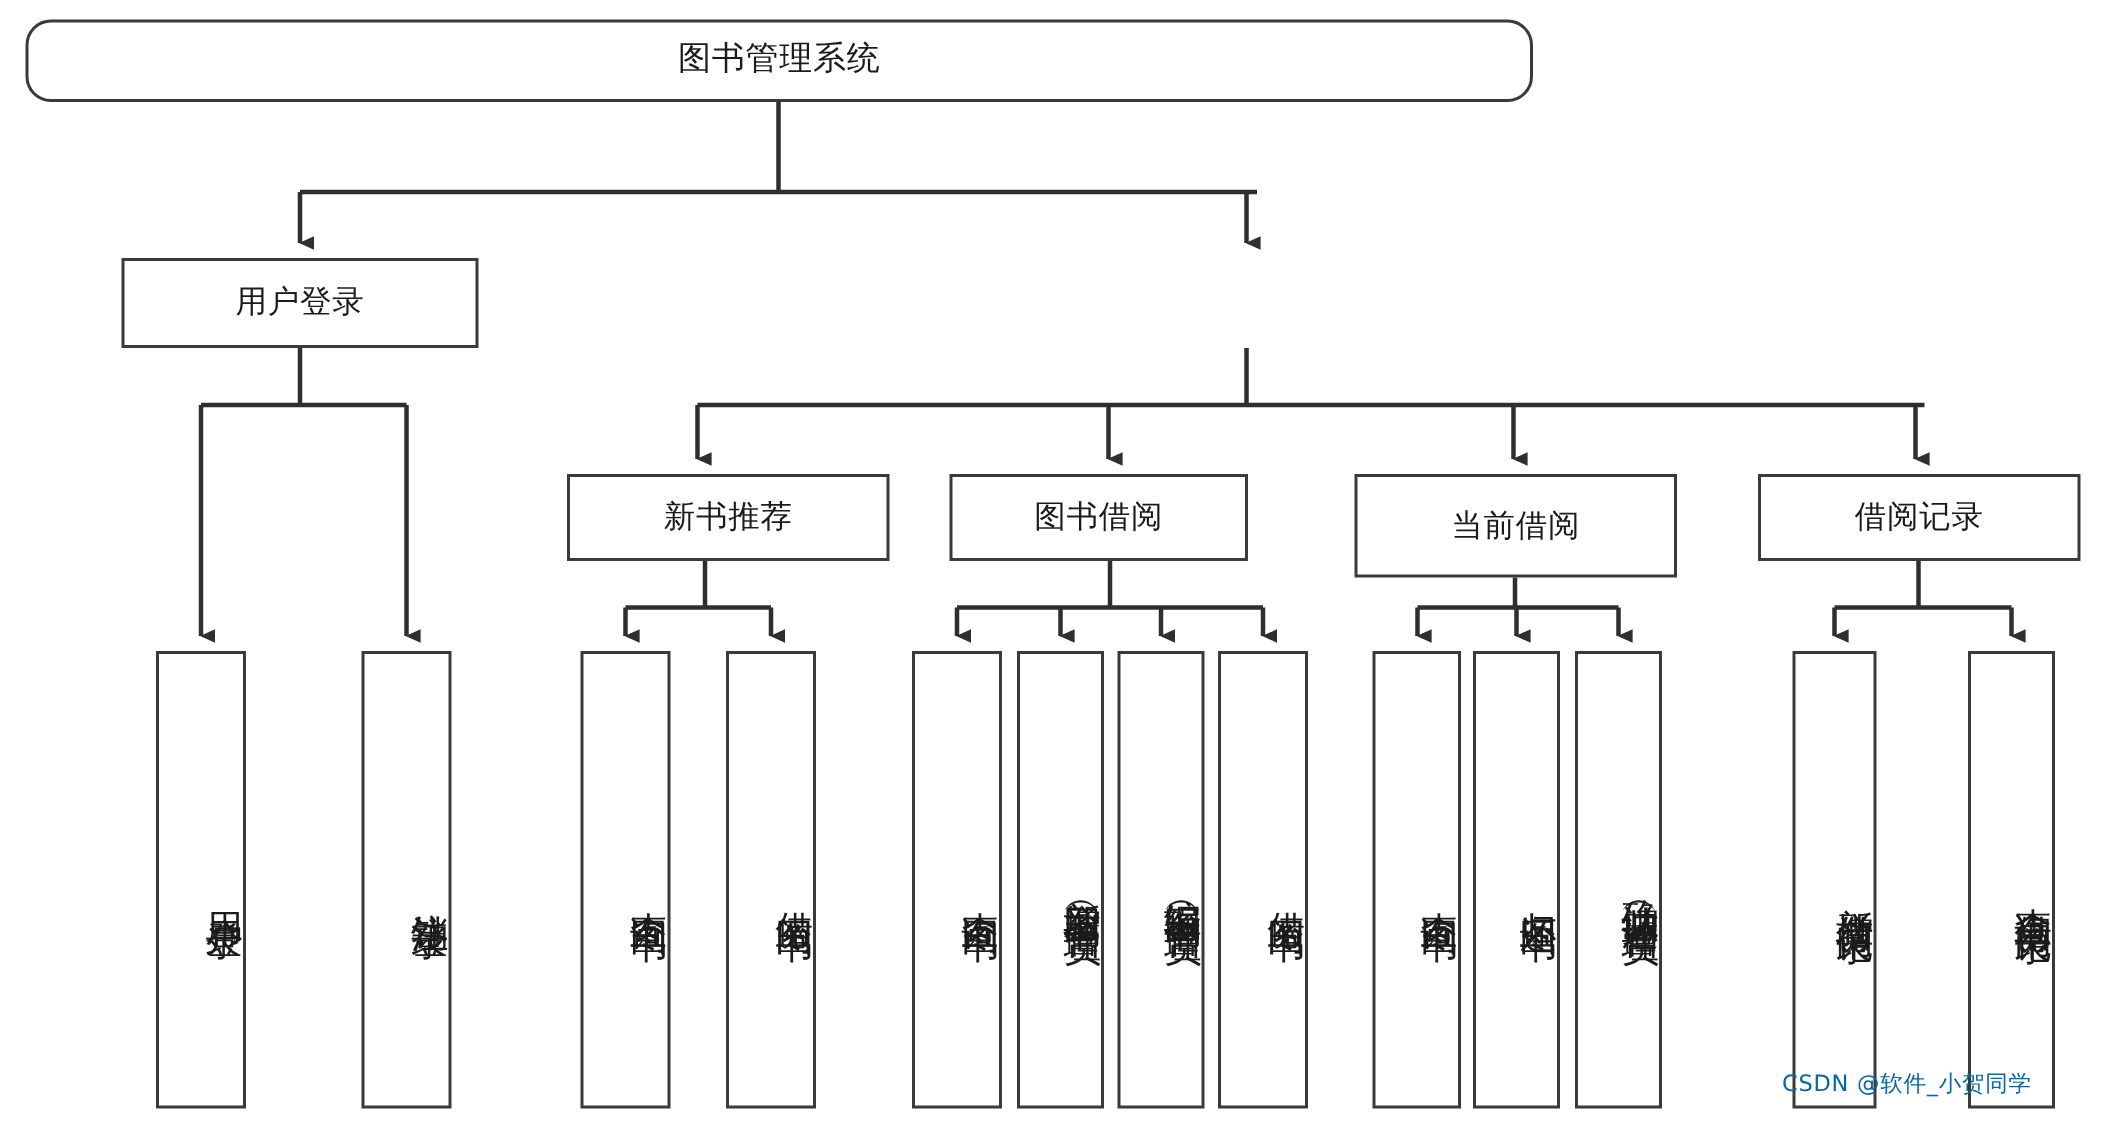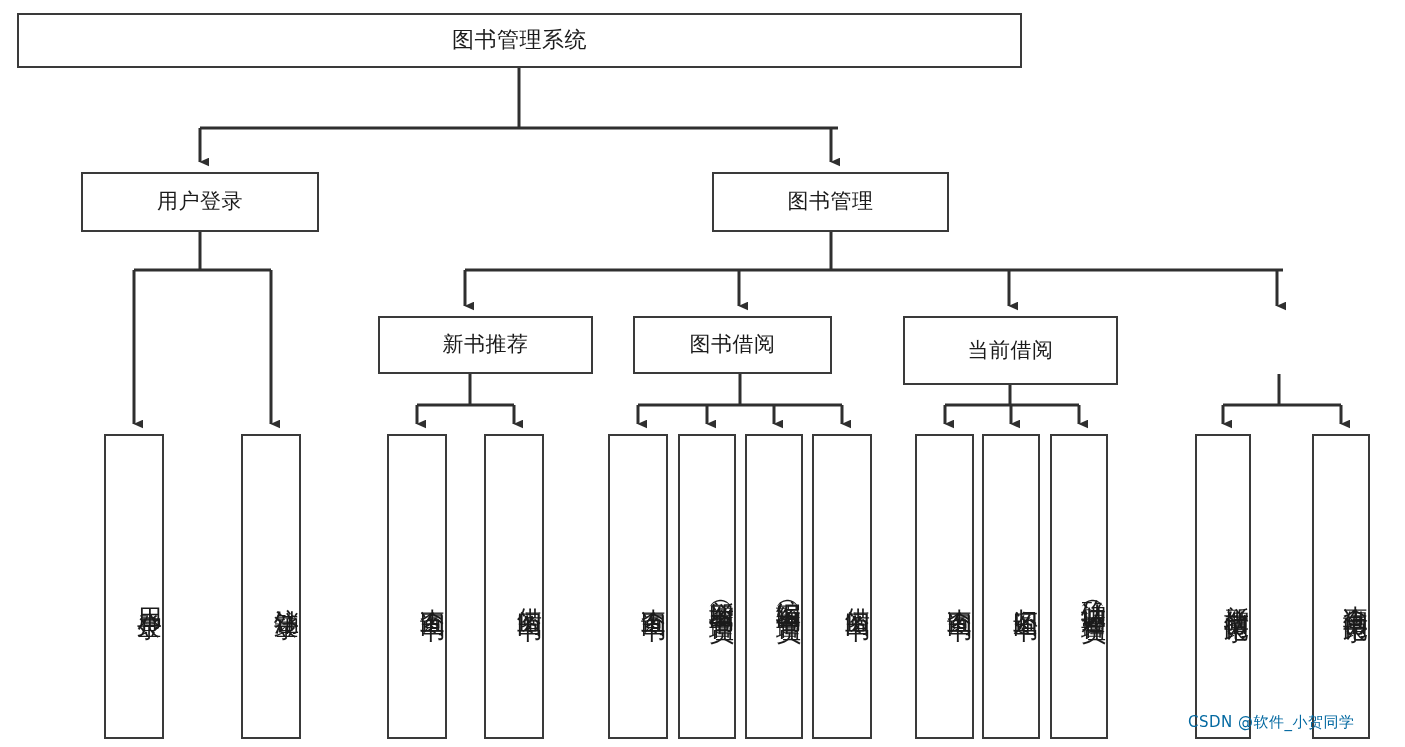--- a/index.html
+++ b/index.html
@@ -37,20 +37,21 @@
     line-height: 1.12;
     overflow: hidden;
   }
   .node-h {
     font-size: 21px;
     letter-spacing: 0.5px;
     white-space: nowrap;
   }
   .node-root {
     font-size: 22px;
+    border-radius: 17px;
   }
   .node-v {
     writing-mode: vertical-rl;
     text-orientation: upright;
     font-size: 25px;
     letter-spacing: 3px;
     padding-top: 14px;
     align-items: flex-start;
     justify-content: center;
     line-height: 1;
@@ -127,25 +128,25 @@
       <path d="M1279,374 L1279,405"></path>
       <path d="M1223,405 L1341,405"></path>
       <path d="M1223,405 L1223,424" marker-end="url(#arrow)"></path>
       <path d="M1341,405 L1341,424" marker-end="url(#arrow)"></path>
     </g>
   </svg>
 
   <div class="node node-h node-root" style="left: 17px; top: 13px; width: 1005px; height: 55px;">图书管理系统</div>
 
   <div class="node node-h" style="left: 81px; top: 172px; width: 238px; height: 60px;">用户登录</div>
-  <div class="node node-h" style="left: 712px; top: 172px; width: 237px; height: 60px;">图书管理</div>
 
   <div class="node node-h" style="left: 378px; top: 316px; width: 215px; height: 58px;">新书推荐</div>
   <div class="node node-h" style="left: 633px; top: 316px; width: 199px; height: 58px;">图书借阅</div>
   <div class="node node-h" style="left: 903px; top: 316px; width: 215px; height: 69px;">当前借阅</div>
+  <div class="node node-h" style="left: 1172px; top: 316px; width: 215px; height: 58px;">借阅记录</div>
 
   <div class="node node-v" style="left: 104px; top: 434px; width: 60px; height: 305px;">用户登录</div>
   <div class="node node-v" style="left: 241px; top: 434px; width: 60px; height: 305px;">注销登录</div>
   <div class="node node-v" style="left: 387px; top: 434px; width: 60px; height: 305px;">查询图书</div>
   <div class="node node-v" style="left: 484px; top: 434px; width: 60px; height: 305px;">借阅图书</div>
   <div class="node node-v" style="left: 608px; top: 434px; width: 60px; height: 305px;">查询图书</div>
   <div class="node node-v" style="left: 678px; top: 434px; width: 58px; height: 305px;">新增图书（管理员）</div>
   <div class="node node-v" style="left: 745px; top: 434px; width: 58px; height: 305px;">编辑图书（管理员）</div>
   <div class="node node-v" style="left: 812px; top: 434px; width: 60px; height: 305px;">借阅图书</div>
   <div class="node node-v" style="left: 915px; top: 434px; width: 59px; height: 305px;">查询图书</div>

